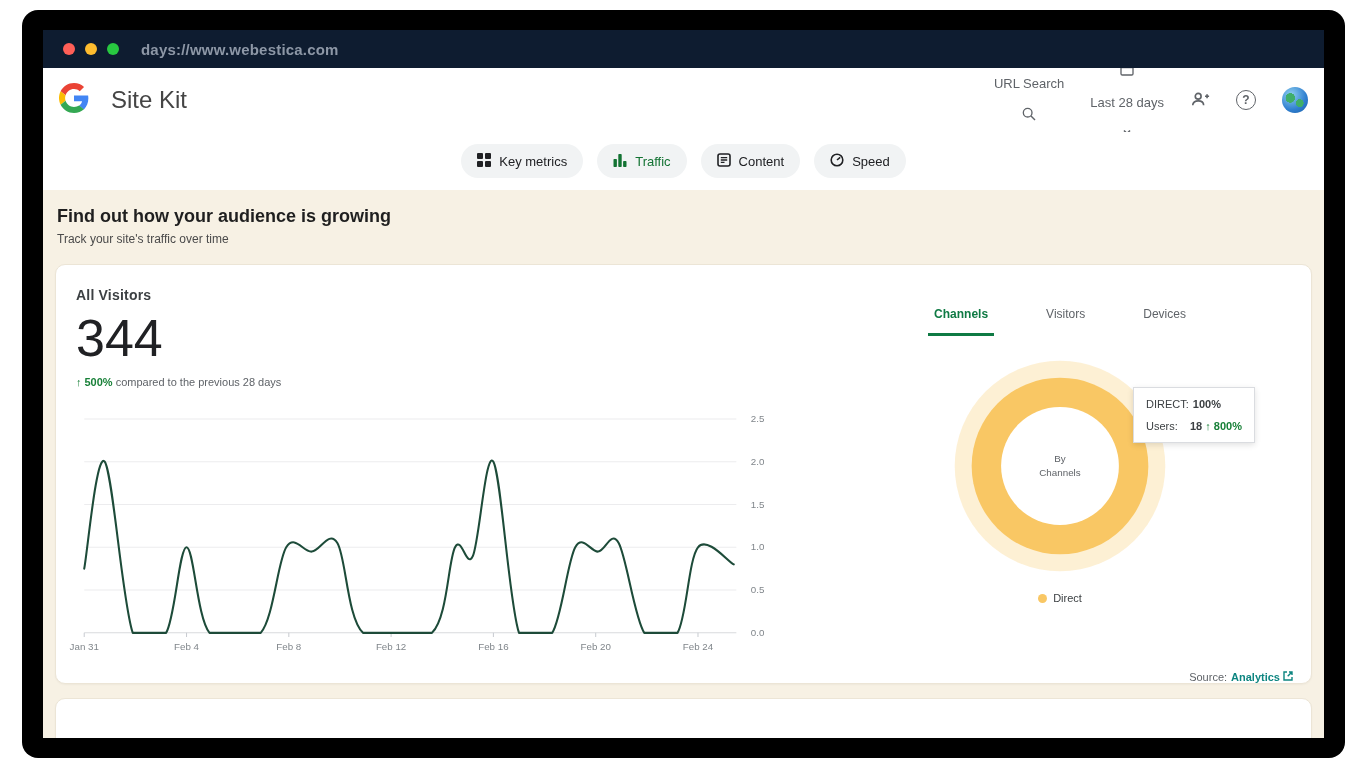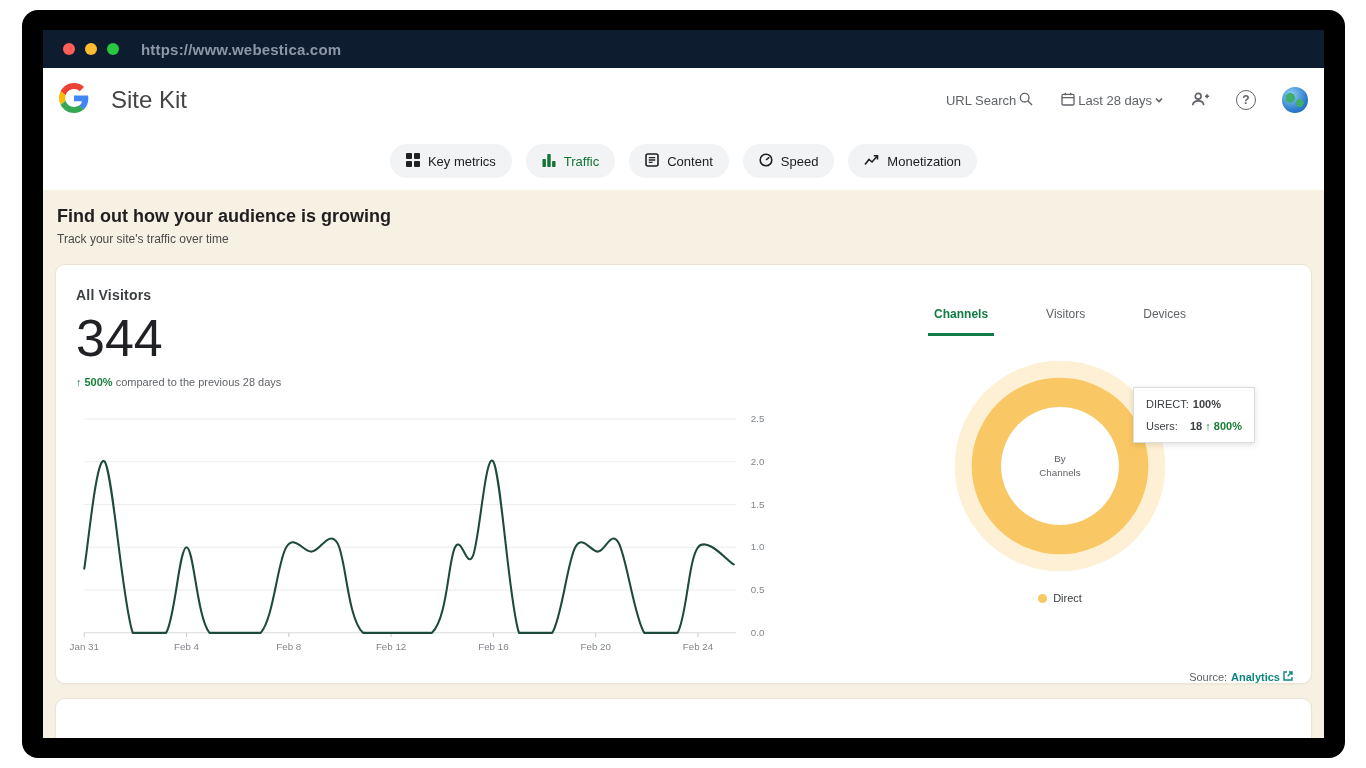--- a/index.html
+++ b/index.html
@@ -12,21 +12,21 @@
   .dot.red{ background:#ff5f57; } .dot.yellow{ background:#febc2e; } .dot.green{ background:#28c840; }
   .url-text { margin-left:12px; color:#8d97a6; font-size:15px; font-weight:bold; letter-spacing:.2px; }
 
   .page { flex:1 1 auto; background:#fff; display:flex; flex-direction:column; overflow:hidden; }
 
   
   .sk-header { height:64px; display:flex; align-items:center; justify-content:space-between; padding:0 16px; background:#fff; flex:0 0 auto; }
   .brand { display:flex; align-items:center; gap:22px; }
   .brand-name { font-size:24px; color:#454545; }
   .hdr-right { display:flex; align-items:center; gap:26px; color:#5f6368; }
-  .hdr-item { display:flex; align-items:center; gap:2px; font-size:13px; color:#5f6368; cursor:pointer; }
+  .hdr-item { display:flex; align-items:center; gap:15px; font-size:13px; color:#5f6368; cursor:pointer;flex-direction:column; }
   .help-circle { width:20px; height:20px; border:1.5px solid #5f6368; border-radius:50%; display:flex; align-items:center; justify-content:center; font-size:12px; font-weight:bold; color:#5f6368; }
   .avatar { width:26px; height:26px; border-radius:50%;
     background:
       radial-gradient(circle at 32% 42%, #3fae6a 0 20%, rgba(0,0,0,0) 21%),
       radial-gradient(circle at 68% 62%, #3fae6a 0 16%, rgba(0,0,0,0) 17%),
       radial-gradient(circle at 35% 30%, #8fd0f0 0%, #2f7fd0 60%, #1b5fa8 100%);
   }
 
   
   .tabs-row { height:58px; display:flex; align-items:center; justify-content:center; gap:14px; background:#fff; flex:0 0 auto; }
@@ -71,21 +71,21 @@
   svg text { font-family:"Liberation Sans",sans-serif; }
 </style>
 </head>
 <body>
 
 <div class="frame">
   <div class="browser-bar">
     <span class="dot red"></span>
     <span class="dot yellow"></span>
     <span class="dot green"></span>
-    <span class="url-text">https://www.webestica.com</span>
+    <span class="url-text">days://www.webestica.com</span>
   </div>
 
   <div class="page">
 
     <div class="sk-header">
       <div class="brand">
         <span>
           <svg width="30" height="30" viewBox="0 0 48 48">
             <path fill="#EA4335" d="M24 9.5c3.54 0 6.71 1.22 9.21 3.6l6.85-6.85C35.9 2.38 30.47 0 24 0 14.62 0 6.51 5.38 2.56 13.22l7.98 6.19C12.43 13.72 17.74 9.5 24 9.5z"></path>
             <path fill="#4285F4" d="M46.98 24.55c0-1.57-.15-3.09-.38-4.55H24v9.02h12.94c-.58 2.96-2.26 5.48-4.78 7.18l7.73 6c4.51-4.18 7.09-10.36 7.09-17.65z"></path>
@@ -173,29 +173,20 @@
         <span>Content</span>
       </button>
       <button class="pill">
         <span>
           <svg width="14" height="14" viewBox="0 0 14 14">
               <circle cx="7" cy="7" r="5.8" fill="none" stroke="#202124" stroke-width="1.6"></circle>
               <line x1="7" y1="7" x2="10.2" y2="4.4" stroke="#202124" stroke-width="1.6"></line>
             </svg>
         </span>
         <span>Speed</span>
-      </button>
-      <button class="pill">
-        <span>
-          <svg width="15" height="14" viewBox="0 0 15 14">
-              <polyline points="1,11.5 5,6.5 8,9 13.5,2.8" fill="none" stroke="#202124" stroke-width="1.6"></polyline>
-              <polyline points="9.8,2.8 13.5,2.8 13.5,6.5" fill="none" stroke="#202124" stroke-width="1.6"></polyline>
-            </svg>
-        </span>
-        <span>Monetization</span>
       </button>
     </div>
 
     <div class="beige">
       <div class="hero">
         <h1>Find out how your audience is growing</h1>
         <p>Track your site's traffic over time</p>
       </div>
 
       <div class="card main-card">

